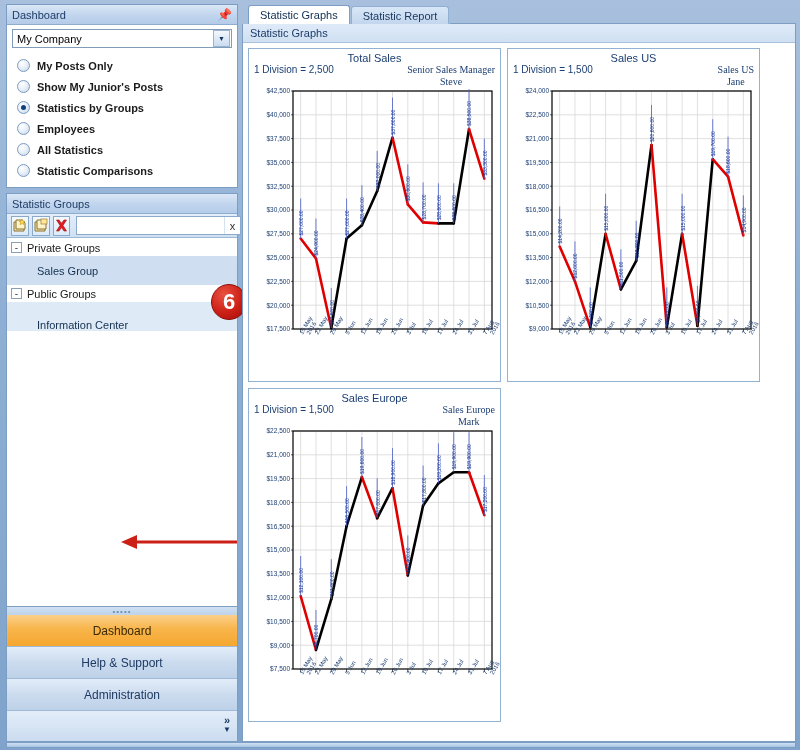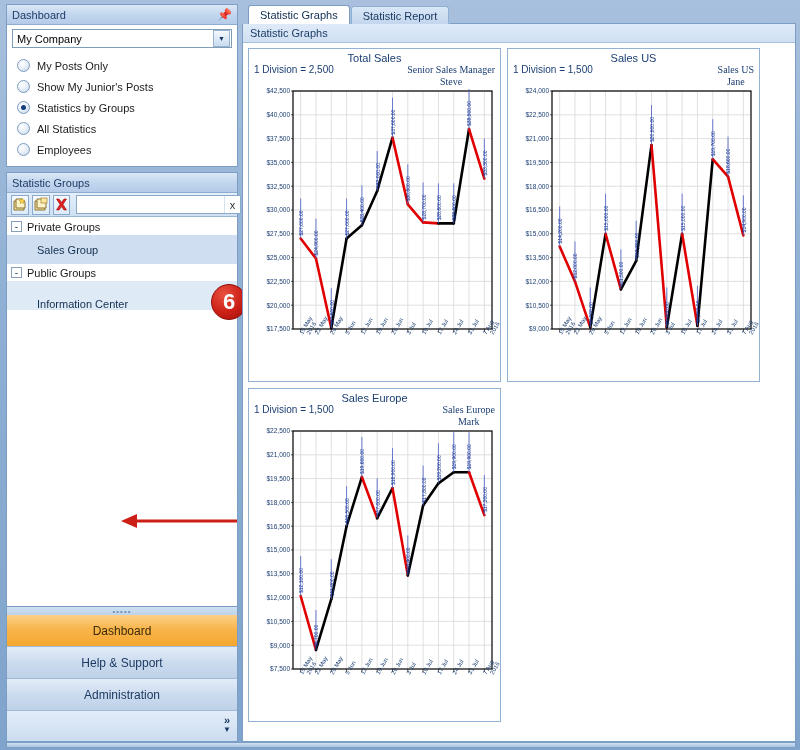--- a/index.html
+++ b/index.html
@@ -43,21 +43,21 @@
     display:flex; align-items:center; position:relative;
   }
   .combo .val { flex:1; padding-left:4px; color:#000; font-size:11px; }
   .combo .arrow {
     width:17px; height:17px; margin:0 1px 0 0;
     background:linear-gradient(180deg,#f4f8fd 0%, #dde9f7 50%, #cbdcf0 100%);
     border:1px solid #9ab4d0;
     display:flex; align-items:center; justify-content:center;
     font-size:7px; color:#15365f;
   }
-  .radios { padding:4px 0 6px 10px; }
+  .radios { padding:4px 0 6px 10px;font-weight:bold; }
   .radio-row {
     display:flex; align-items:center; height:21px; cursor:pointer;
   }
   .rd {
     width:13px; height:13px; border-radius:50%;
     background:radial-gradient(circle at 35% 30%, #ffffff 0%, #eaf1f9 45%, #c3d5e9 100%);
     border:1px solid #7d9cc0; margin-right:7px;
     display:flex; align-items:center; justify-content:center;
     flex:0 0 auto;
   }
@@ -242,25 +242,29 @@
         <div class="radio-row">
           <span class="rd"></span>
           <span class="lbl">Show My Junior's Posts</span>
         </div>
         <div class="radio-row">
           <span class="rd on"></span>
           <span class="lbl">Statistics by Groups</span>
         </div>
         <div class="radio-row">
           <span class="rd"></span>
-          <span class="lbl">All Statistics</span>
+          <span class="lbl">Employees</span>
         </div>
         <div class="radio-row">
           <span class="rd"></span>
-          <span class="lbl">Employees</span>
+          <span class="lbl">All Statistics</span>
+        </div>
+        <div class="radio-row">
+          <span class="rd"></span>
+          <span class="lbl">Statistic Comparisons</span>
         </div>
       </div>
     </div>
 
     <div id="groups-panel">
       <div class="panel-head">
         <span class="ttl">Statistic Groups</span>
       </div>
       <div class="tb">
         <div class="tb-btn">

